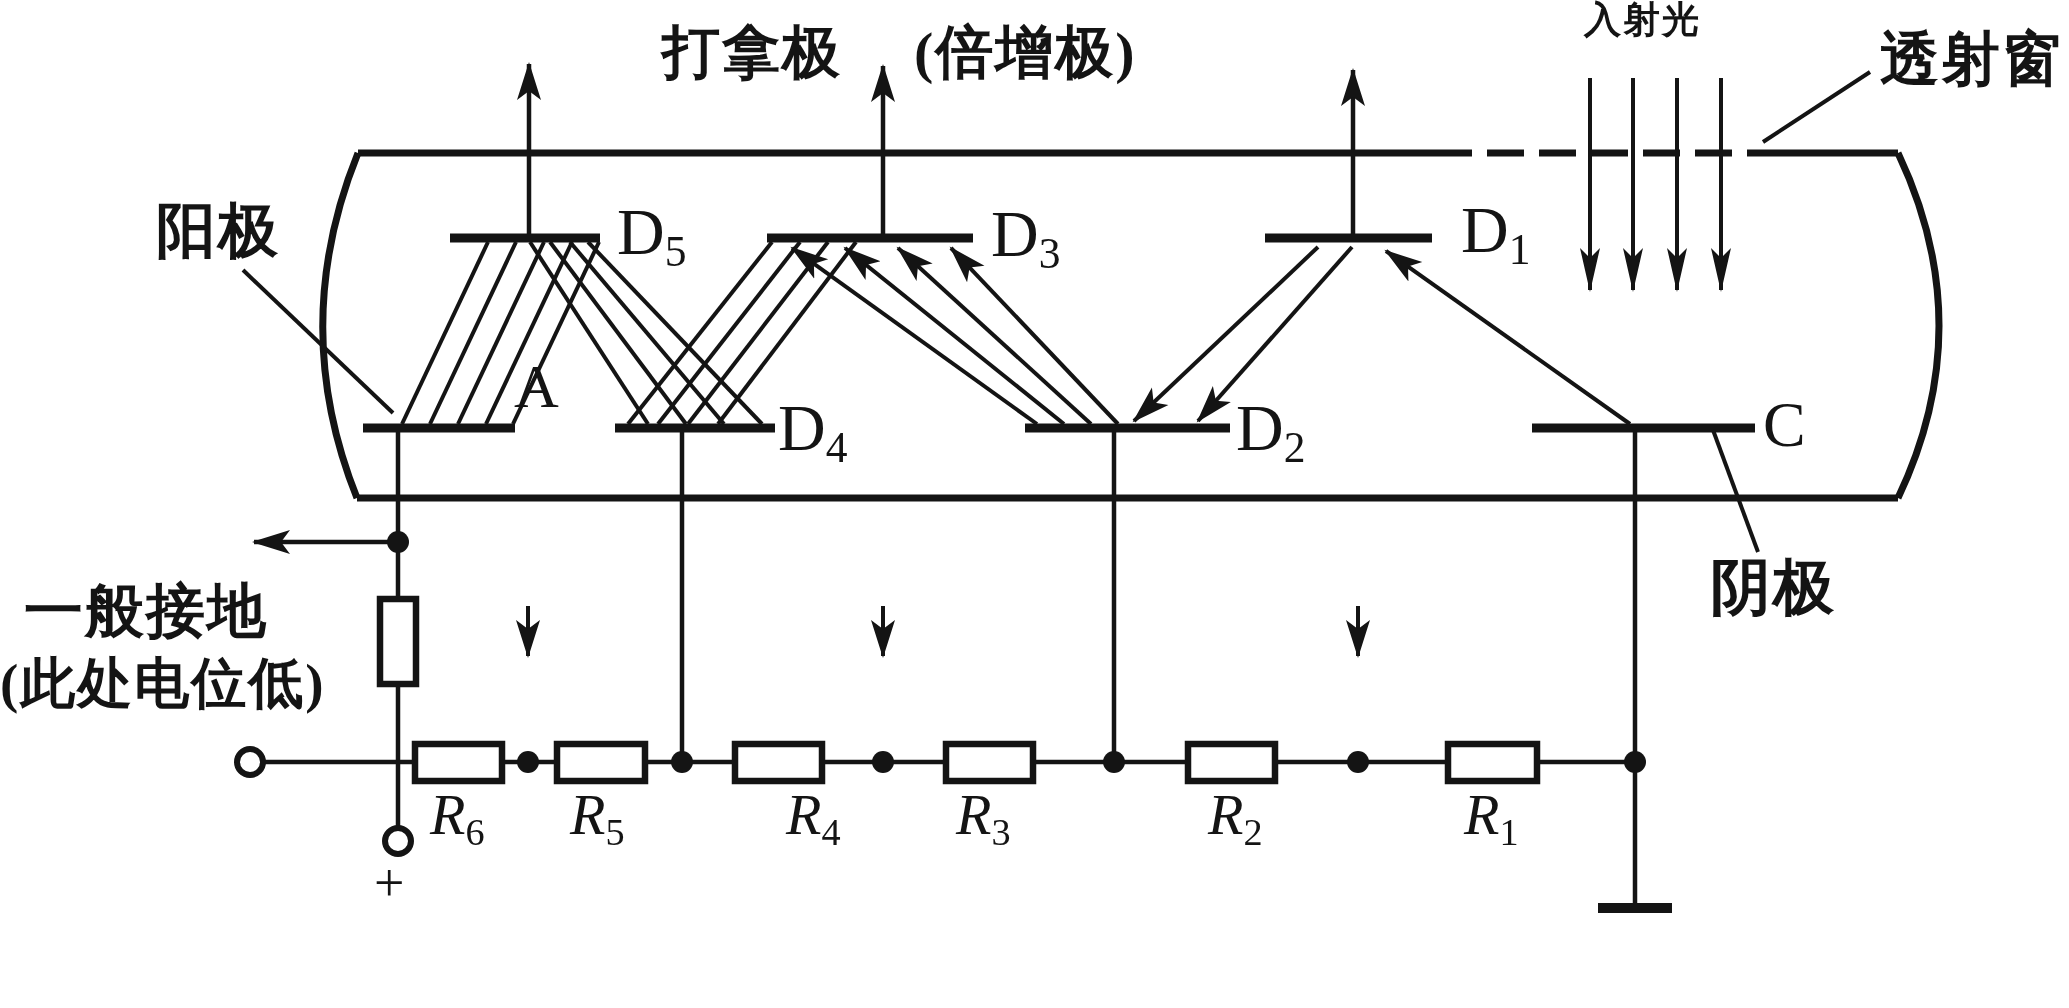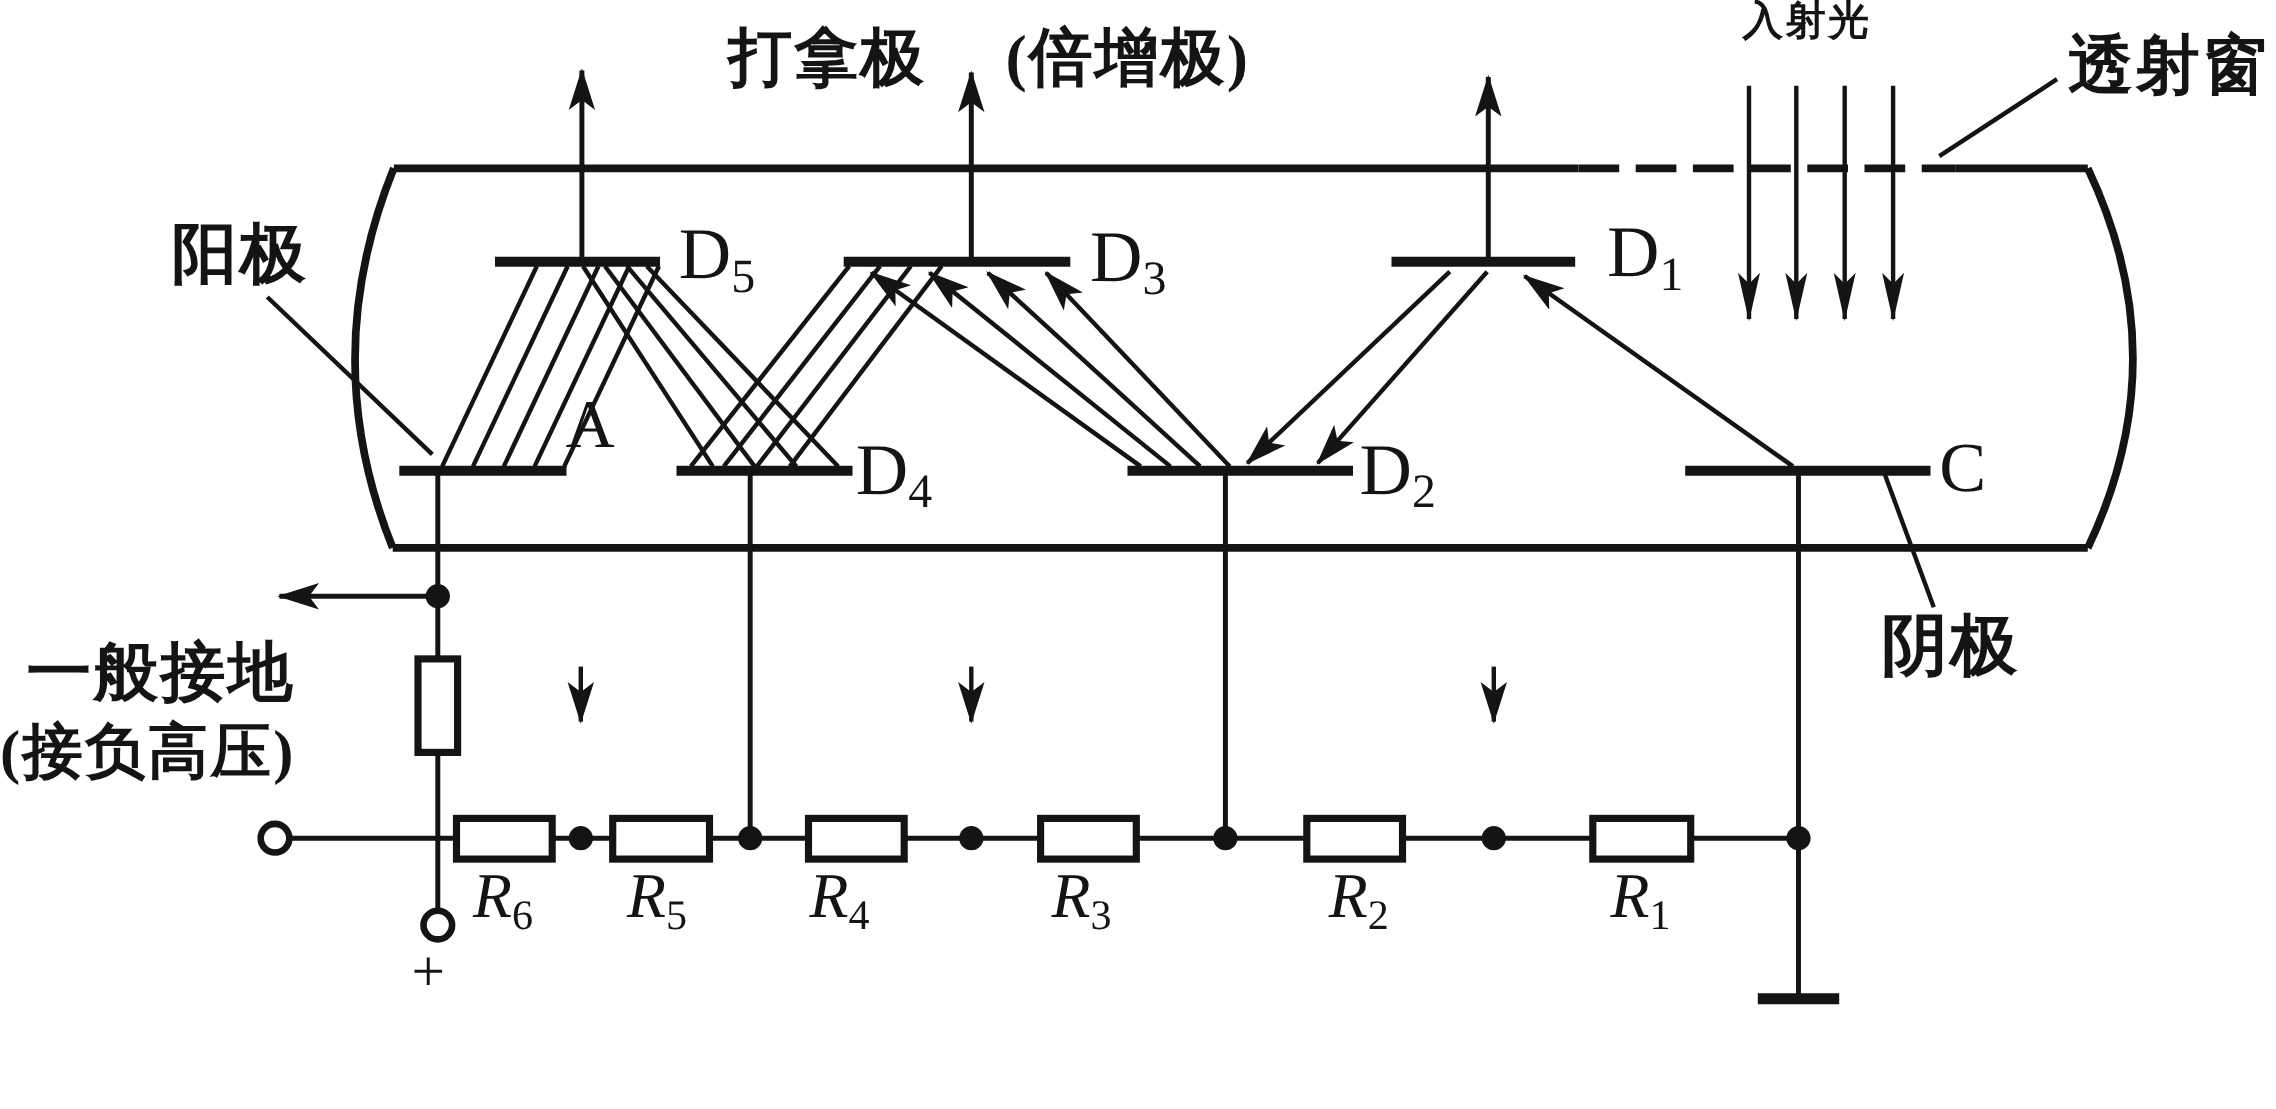--- a/index.html
+++ b/index.html
@@ -148,31 +148,31 @@
     </g>
   </svg>
 
   <div class="lbl cjk" style="left:662px;top:24px;font-size:58px">打拿极</div>
   <div class="lbl cjk" style="left:914px;top:24px;font-size:58px">(倍增极)</div>
   <div class="lbl cjk" style="left:1584px;top:1px;font-size:37px">入射光</div>
   <div class="lbl cjk" style="left:1880px;top:30px;font-size:59px">透射窗</div>
   <div class="lbl cjk" style="left:156px;top:201px;font-size:60px">阳极</div>
   <div class="lbl cjk" style="left:1710px;top:557px;font-size:61px">阴极</div>
   <div class="lbl cjk" style="left:24px;top:582px;font-size:59px">一般接地</div>
-  <div class="lbl cjk" style="left:0px;top:656px;font-size:55px">(接负高压)</div>
+  <div class="lbl cjk" style="left:0px;top:656px;font-size:55px">(此处电位低)</div>
   <div class="lbl" style="left:374px;top:856px;font-size:54px">+</div>
 
   <div class="lbl" style="left:514px;top:355px;font-size:62px"><span class="sym">A</span></div>
   <div class="lbl" style="left:617px;top:199px;font-size:66px"><span class="sym">D</span><sub class="sub">5</sub></div>
   <div class="lbl" style="left:778px;top:395px;font-size:66px"><span class="sym">D</span><sub class="sub">4</sub></div>
   <div class="lbl" style="left:991px;top:201px;font-size:66px"><span class="sym">D</span><sub class="sub">3</sub></div>
   <div class="lbl" style="left:1236px;top:395px;font-size:66px"><span class="sym">D</span><sub class="sub">2</sub></div>
   <div class="lbl" style="left:1461px;top:197px;font-size:66px"><span class="sym">D</span><sub class="sub">1</sub></div>
   <div class="lbl" style="left:1763px;top:393px;font-size:64px"><span class="sym">C</span></div>
 
   <div class="lbl" style="left:430px;top:786px;font-size:58px"><span class="ital">R</span><sub class="sub">6</sub></div>
   <div class="lbl" style="left:570px;top:786px;font-size:58px"><span class="ital">R</span><sub class="sub">5</sub></div>
-  <div class="lbl" style="left:736px;top:786px;font-size:58px"><span class="ital">R</span><sub class="sub">4</sub></div>
+  <div class="lbl" style="left:786px;top:786px;font-size:58px"><span class="ital">R</span><sub class="sub">4</sub></div>
   <div class="lbl" style="left:956px;top:786px;font-size:58px"><span class="ital">R</span><sub class="sub">3</sub></div>
   <div class="lbl" style="left:1208px;top:786px;font-size:58px"><span class="ital">R</span><sub class="sub">2</sub></div>
   <div class="lbl" style="left:1464px;top:786px;font-size:58px"><span class="ital">R</span><sub class="sub">1</sub></div>
 
 </div>
 
 </body></html>

